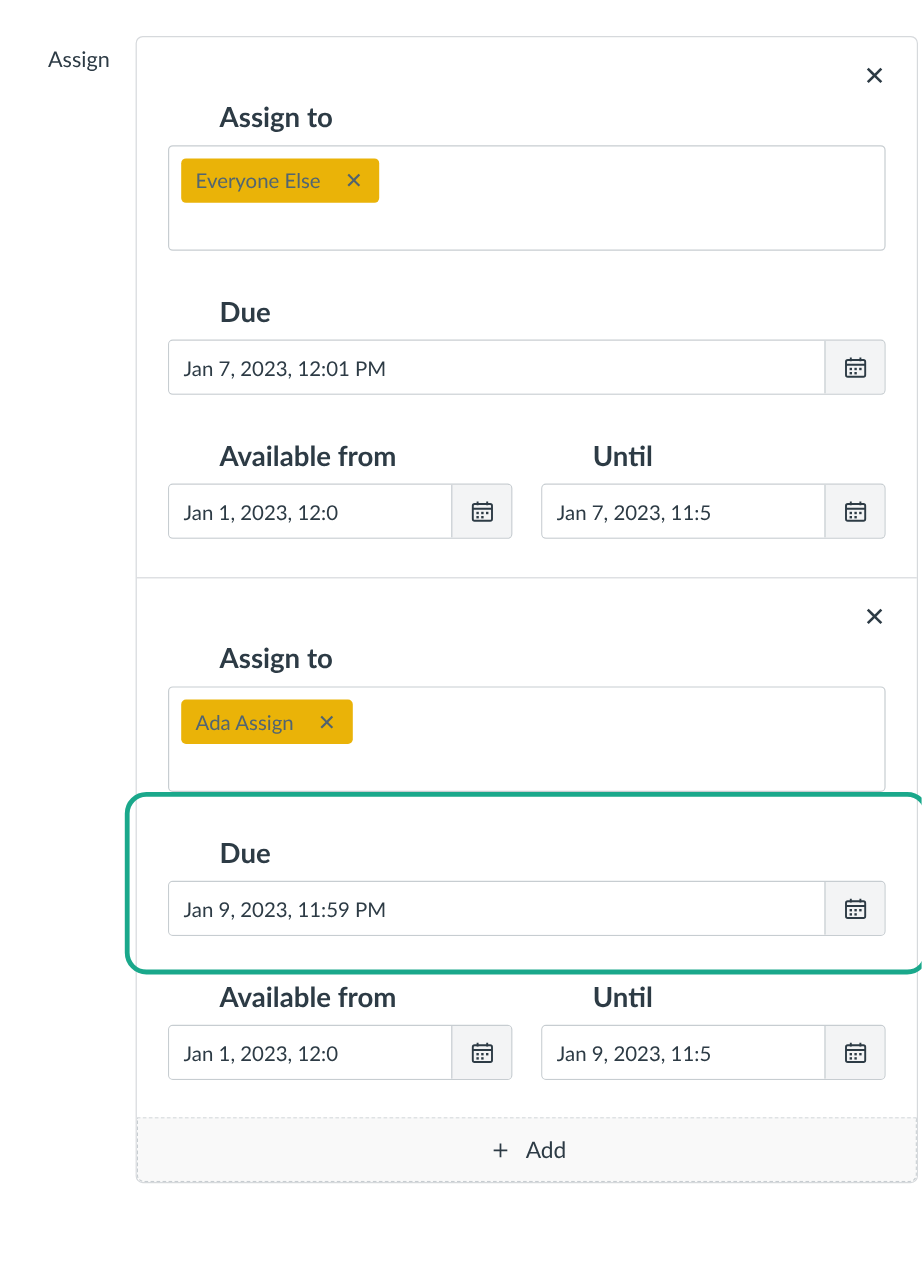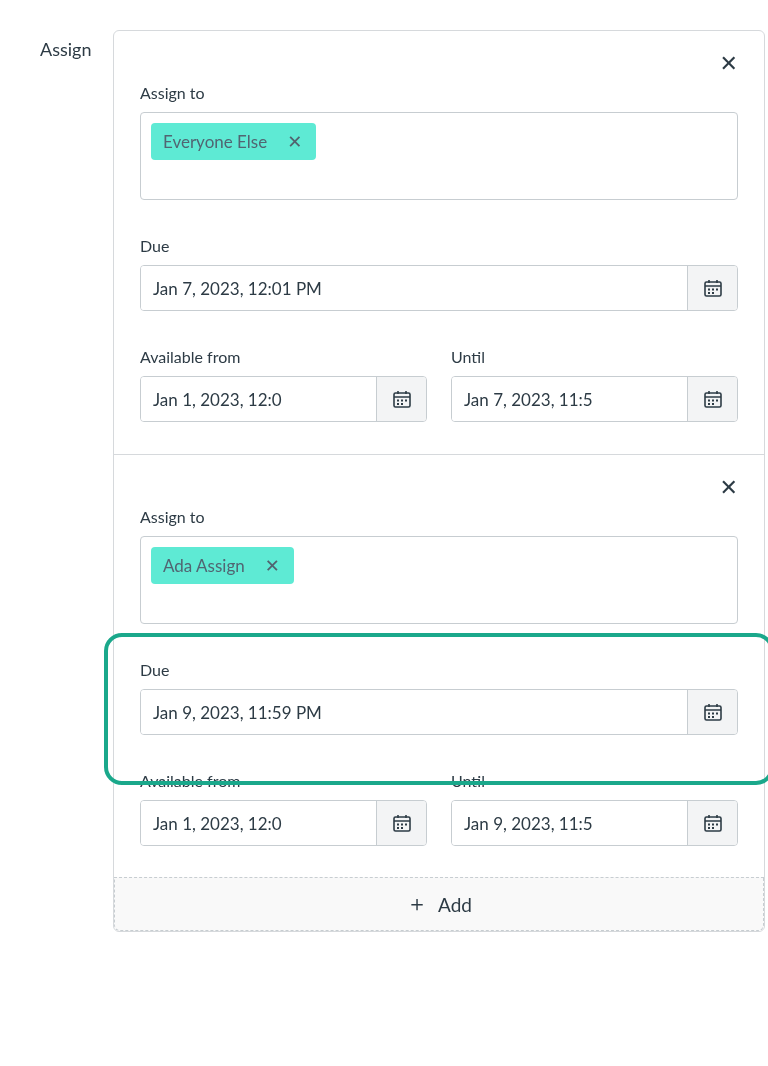--- a/index.html
+++ b/index.html
@@ -42,39 +42,40 @@
     .close-x {
       font-size: 22px;
       color: #2d3b45;
       cursor: pointer;
       line-height: 1;
       background: none;
       border: none;
       padding: 4px;
     }
     .section-label {
-      font-size: 16px;
-      font-weight: 400;
+      font-size: 23px;
+      font-weight: 700;
       color: #2d3b45;
       margin-top: 36px;
       margin-bottom: 10px;
+      margin-left: 43px;
     }
     .section-label.first {
       margin-top: 28px;
     }
     .assign-box {
       border: 1px solid #c7cdd1;
       border-radius: 4px;
       padding: 10px 10px 28px 10px;
       min-height: 88px;
     }
     .token {
       display: inline-flex;
       align-items: center;
-      background: #5eead4;
+      background: #eab308;
       border-radius: 4px;
       padding: 8px 12px;
       font-size: 17px;
       color: #516572;
       gap: 18px;
     }
     .token-x {
       font-size: 18px;
       color: #51636f;
       background: none;

